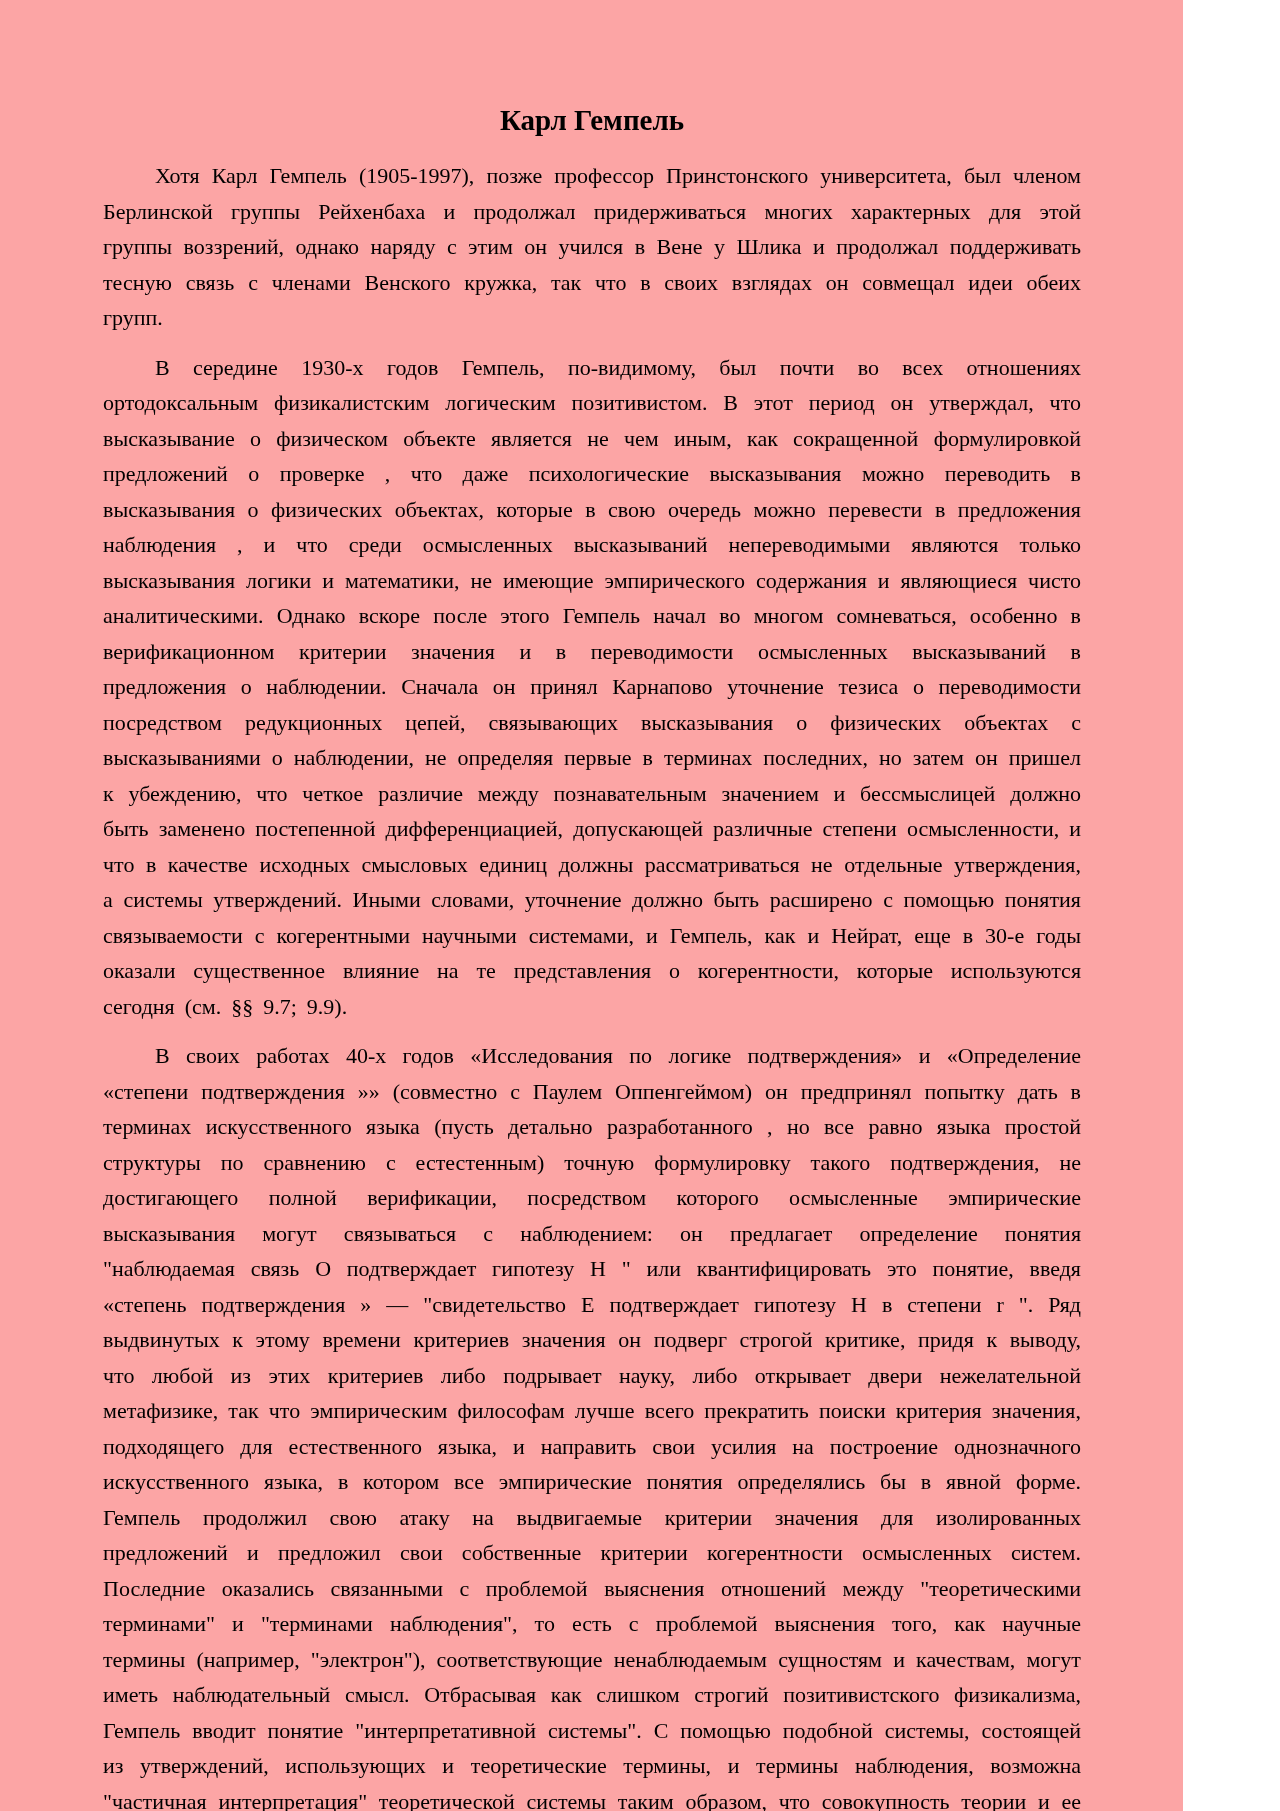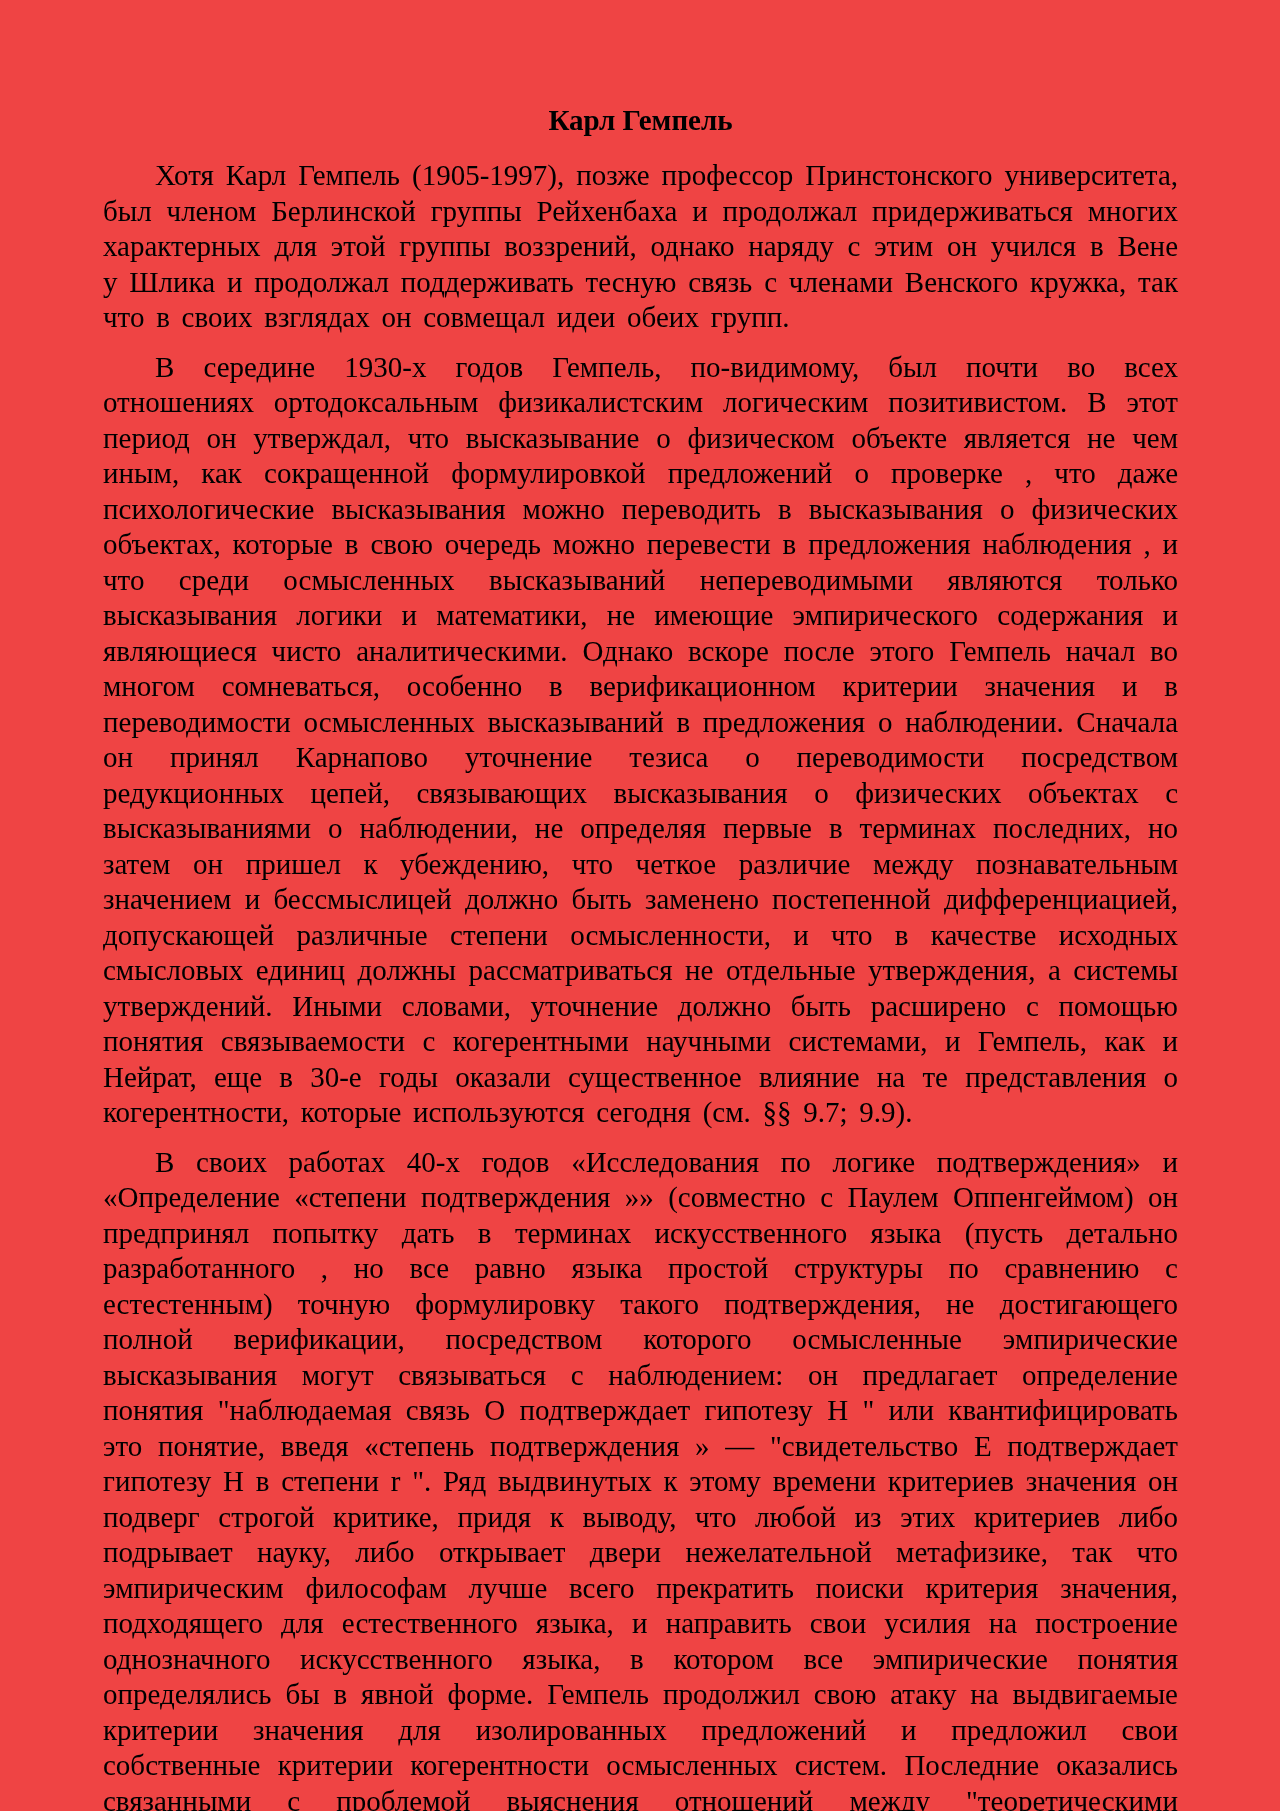--- a/index.html
+++ b/index.html
@@ -2,44 +2,44 @@
 <html lang="ru"><head>
 <meta charset="utf-8">
 <style>
   html, body {
     margin: 0;
     padding: 0;
     background: #ffffff;
   }
   .page {
     position: relative;
-    width: 1280px;
+    width: 1183px;
     height: 1811px;
-    background: #ef4444;
+    background: #fca5a5;
     color: #000000;
     font-family: "Liberation Serif", "DejaVu Serif", serif;
     box-sizing: border-box;
     padding: 102px 102px 0 103px;
     overflow: hidden;
   }
   .doc-title {
     font-size: 29px;
     line-height: 36px;
     font-weight: 700;
     text-align: center;
     margin: 0;
   }
   .doc-author {
     font-size: 23px;
     line-height: 30px;
     margin: 22px 0 0 0;
     text-indent: 52px;
   }
   .body-par {
-    font-size: 29px;
+    font-size: 22px;
     line-height: 35.5px;
     text-align: justify;
     text-indent: 52px;
     word-spacing: 4.5px;
     margin: 14px 0 0 0;
   }
   .body-par.first {
     margin-top: 20px;
   }
 </style>

